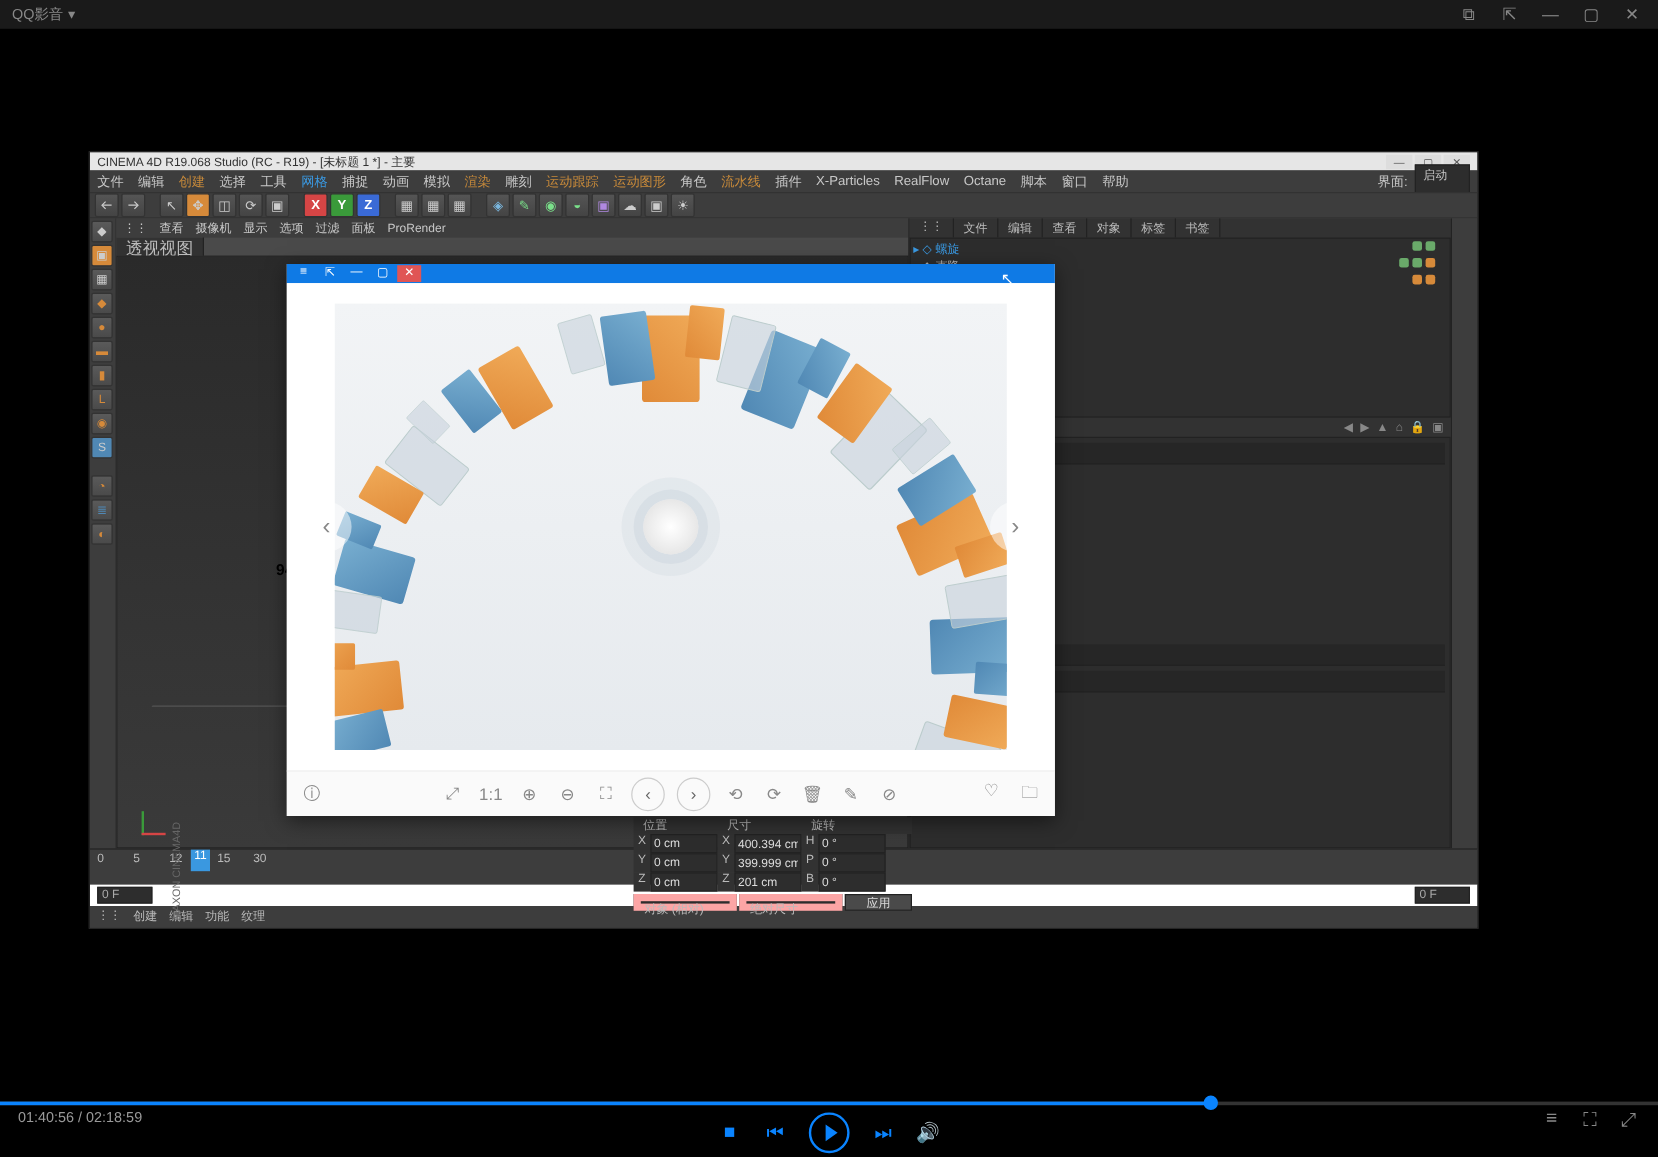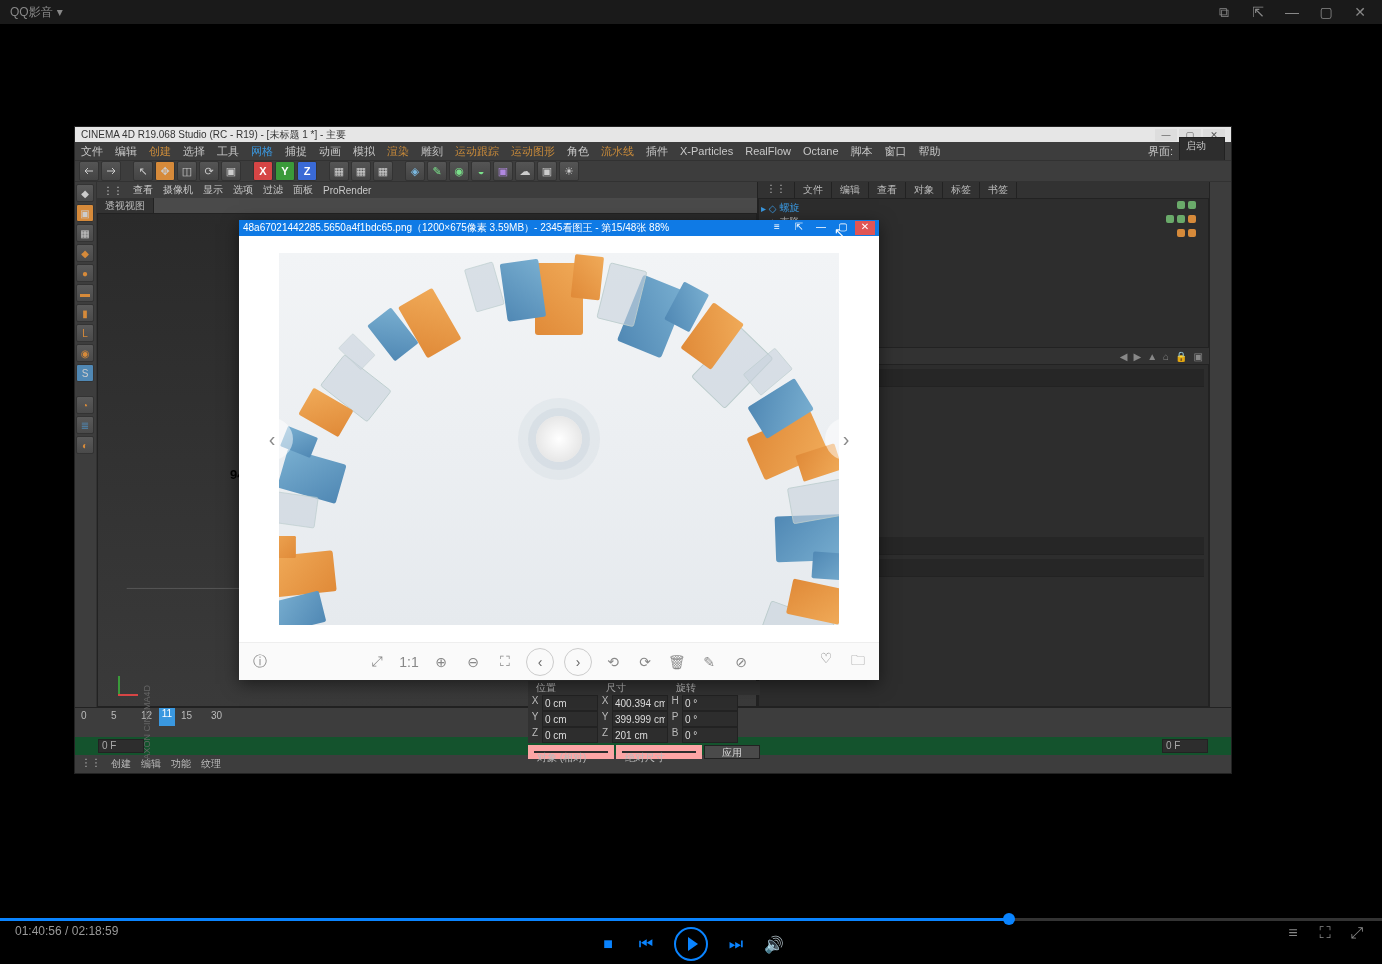--- a/index.html
+++ b/index.html
@@ -36,21 +36,21 @@
 .xyz{width:20px;height:20px;border:1px solid #333;border-radius:2px;display:flex;align-items:center;justify-content:center;font-weight:bold;font-size:11px}
 .xyz.x{background:#d64545;color:#fff}
 .xyz.y{background:#3a9a3a;color:#fff}
 .xyz.z{background:#3a6ad6;color:#fff}
 .c4d-body{flex:1;display:flex;min-height:0}
 .ltools{width:22px;background:#3d3d3d;border-right:1px solid #323232;display:flex;flex-direction:column;gap:2px;padding:2px 1px}
 .lt{width:18px;height:18px;border:1px solid #333;border-radius:2px;background:linear-gradient(#5a5a5a,#4a4a4a);font-size:10px;display:flex;align-items:center;justify-content:center;color:#ccc}
 .vpwrap{flex:1;display:flex;flex-direction:column;min-width:0}
 .vp-menu{height:16px;background:#3d3d3d;font-size:10px;display:flex;align-items:center;gap:10px;padding:0 6px;color:#c8c8c8}
 .vptab{height:15px;display:flex}
-.vptab span{background:#323232;font-size:10px;padding:1px 8px;color:#bbb;border-right:1px solid #222}
+.vptab span{background:#323232;font-size:14px;padding:1px 8px;color:#bbb;border-right:1px solid #222}
 .vp{flex:1;background:linear-gradient(#2a2a2a,#3a3a3a);position:relative;border:1px solid #222}
 .grid{position:absolute;inset:15%;border-top:1px solid #555;border-bottom:1px solid #555;transform:perspective(600px) rotateX(55deg)}
 .axis{position:absolute;left:10px;bottom:10px;width:30px;height:30px}
 .axis:before{content:'';position:absolute;left:10px;bottom:0;width:2px;height:20px;background:#3a9a3a}
 .axis:after{content:'';position:absolute;left:10px;bottom:0;width:20px;height:2px;background:#d64545}
 .overlay-txt{position:absolute;left:132px;top:253px;color:#000;font-size:13px;font-weight:bold}
 .rpanel{width:452px;display:flex;flex-direction:column;background:#3d3d3d;border-left:1px solid #222}
 .rtabs{height:16px;background:#323232;display:flex;font-size:10px;color:#bbb}
 .rtabs span{padding:1px 8px;border-right:1px solid #222}
 .treewrap{height:150px;background:#2d2d2d;border:1px solid #222;font-size:10px;color:#bbb;padding:2px;position:relative}
@@ -62,21 +62,21 @@
 .dot.g{background:#6aaa6a}
 .rsidebar{width:22px;background:#3d3d3d;border-left:1px solid #222}
 .attrhdr{height:16px;background:#323232;display:flex;justify-content:flex-end;align-items:center;padding:0 6px;gap:6px;font-size:10px;color:#888}
 .attrs{flex:1;background:#2d2d2d;border:1px solid #222}
 .row-dark{height:18px;background:#262626;border-bottom:1px solid #222;margin:4px 4px}
 .c4d-foot{display:flex;flex-direction:column;background:#3d3d3d}
 .timeline{height:30px;display:flex;background:#3d3d3d;border-top:1px solid #222;position:relative}
 .timeline .nums{flex:1;position:relative;color:#bbb;font-size:10px}
 .timeline .nums span{position:absolute;top:2px}
 .current{position:absolute;left:84px;top:0;width:16px;height:18px;background:#3a98e0;color:#fff;font-size:10px;text-align:center}
-.fbar{height:18px;background:#14532d;display:flex;align-items:center;padding:0 23px;gap:4px;font-size:10px}
+.fbar{height:18px;background:#ffffff;display:flex;align-items:center;padding:0 6px;gap:4px;font-size:10px}
 .fbar .fld{width:46px;height:14px;background:#2d2d2d;border:1px solid #222;padding:0 3px}
 .fbuttons{display:flex;gap:10px;margin:2px 6px;font-size:10px;color:#bbb}
 .coords{position:absolute;left:528px;top:681px;display:flex;flex-direction:column;font-size:10px}
 .coords .chdr{display:flex;background:#323232;color:#bbb;height:14px}
 .coords .chdr span{padding:0 8px;width:70px}
 .coords .crow{display:flex;height:16px}
 .coords .crow span{width:14px;background:#323232;color:#bbb;text-align:center}
 .coords .crow input{width:56px;background:#2d2d2d;border:1px solid #222;color:#ddd;font-size:10px;padding:0 2px}
 .coords .crow2{display:flex;gap:2px;margin-top:2px}
 .coords .sel{width:86px;height:14px;background:#2d2d2d;border:6px solid #fca5a5;font-size:10px;color:#bbb;padding:0 3px}
@@ -351,21 +351,20 @@
       </div>
     <div class="crow2">
       <div class="sel">对象 (相对)</div>
       <div class="sel">绝对尺寸</div>
       <div class="btn">应用</div>
     </div>
   </div>
 
   <div class="imgviewer">
     <div class="iv-title">
-      <span>48a67021442285.5650a4f1bdc65.png（1200×675像素 3.59MB）- 2345看图王 - 第15/48张 88%</span>
       <div class="ivbtns">
         <div class="ivb">≡</div>
         <div class="ivb">⇱</div>
         <div class="ivb">—</div>
         <div class="ivb">▢</div>
         <div class="ivb cl">✕</div>
       </div>
     </div>
     <div class="iv-body">
       <div class="art">

